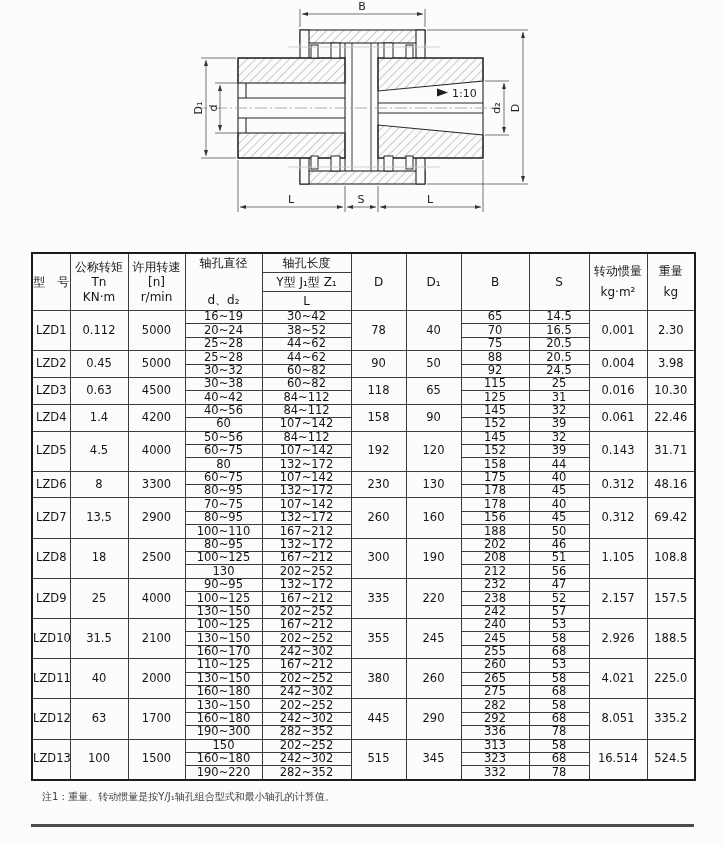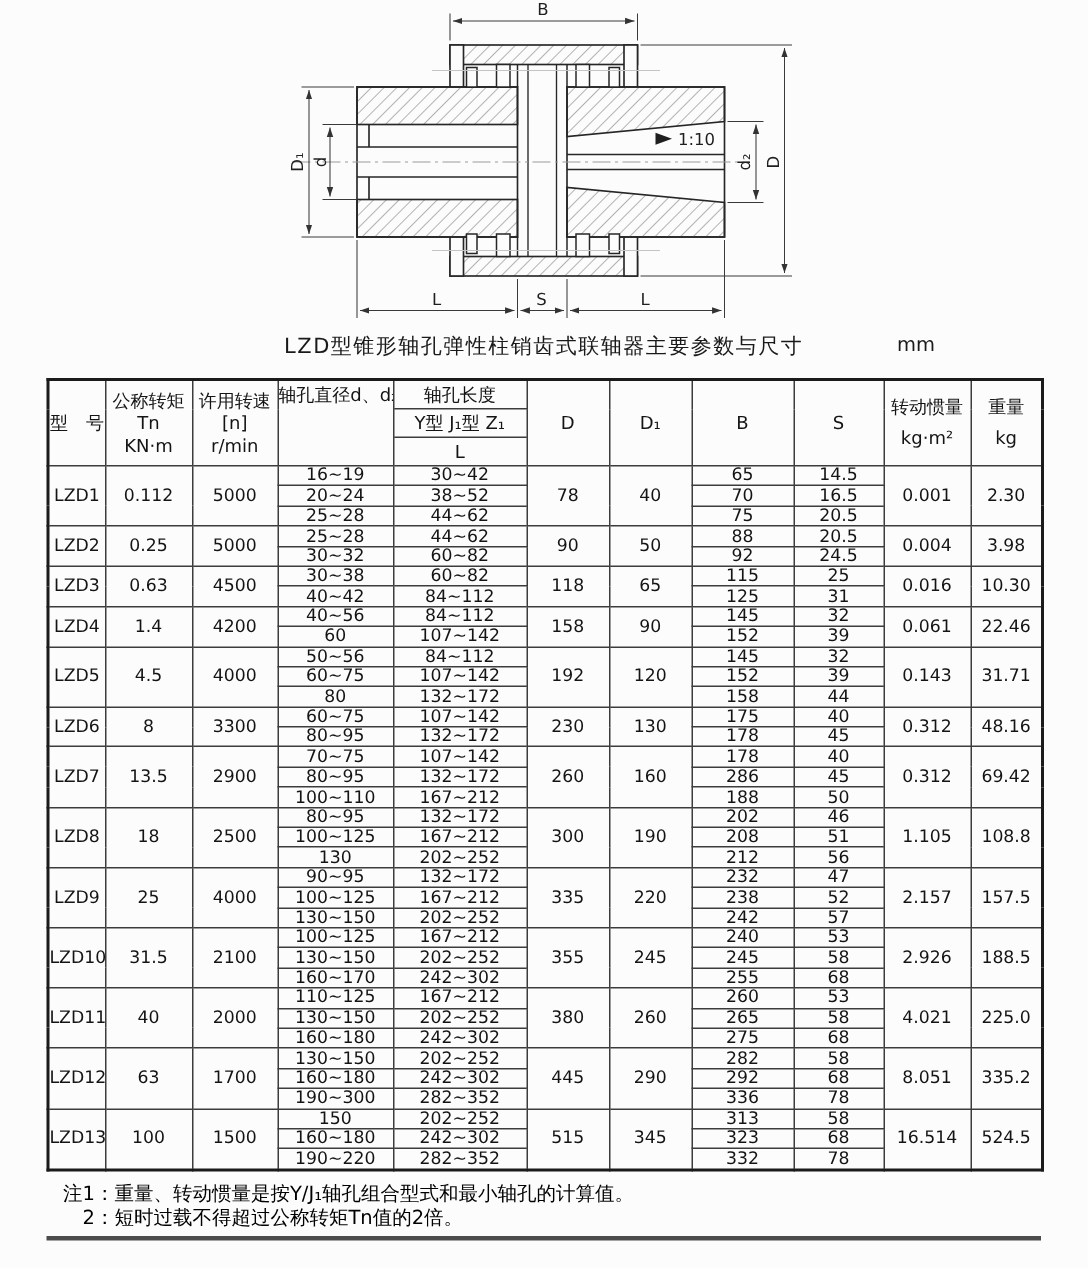--- a/index.html
+++ b/index.html
@@ -28,26 +28,26 @@
     border:1px solid #3c3c3c;
     text-align:center; vertical-align:middle;
     padding:0; font-weight:normal;
     font-size:11.5px; color:#141414;
     overflow:hidden; white-space:nowrap;
   }
   table.spec thead th { font-size:12px; line-height:1.25; height:18px; }
   table.spec tbody td { height:12.4px; line-height:1.02; }
   th.two-line-split { vertical-align:middle; }
   th.two-line-split .split {
-    display:flex; flex-direction:row; 
+    display:flex; flex-direction:column; justify-content:space-between;
     height:52px; padding:2px 0;
   }
 
   
-  .notes { position:absolute; left:42px; top:789px; font-size:13px; line-height:16px; color:#000000; }
+  .notes { position:absolute; left:42px; top:789px; font-size:10px; line-height:16px; color:#404040; }
   .notes .note2 { padding-left:13px; }
   .bottom-rule { position:absolute; left:31px; top:824px; width:663px; height:3px; background:#4c4c4c; }
 </style>
 </head>
 <body>
 
 <div class="page">
 
   <div class="drawing">
     <svg viewBox="0 0 725 222" width="725" height="222">
@@ -157,24 +157,20 @@
         <text x="500" y="108" text-anchor="middle" transform="rotate(-90 500 108)">d₂</text>
         <text x="202" y="108" text-anchor="middle" transform="rotate(-90 202 108)">D₁</text>
         <text x="217" y="108" text-anchor="middle" transform="rotate(-90 217 108)">d</text>
         <text x="291" y="203" text-anchor="middle">L</text>
         <text x="361" y="203" text-anchor="middle">S</text>
         <text x="430" y="203" text-anchor="middle">L</text>
       </g>
     </svg>
   </div>
 
-  <div class="title-row">
-    <div class="doc-title">LZD型锥形轴孔弹性柱销齿式联轴器主要参数与尺寸</div>
-    <div class="doc-unit">mm</div>
-  </div>
 
   <table class="spec">
     <colgroup>
       <col style="width:38px">
         <col style="width:58px">
         <col style="width:57px">
       <col style="width:77px">
         <col style="width:89px">
         <col style="width:55px">
       <col style="width:55px">
@@ -246,21 +242,21 @@
           <td>16.5</td>
         </tr>
         <tr>
           <td>25~28</td>
           <td>44~62</td>
           <td>75</td>
           <td>20.5</td>
         </tr>
         <tr>
           <td rowspan="2">LZD2</td>
-          <td rowspan="2">0.25</td>
+          <td rowspan="2">0.45</td>
           <td rowspan="2">5000</td>
           <td>25~28</td>
           <td>44~62</td>
           <td rowspan="2">90</td>
           <td rowspan="2">50</td>
           <td>88</td>
           <td>20.5</td>
           <td rowspan="2">0.004</td>
           <td rowspan="2">3.98</td>
         </tr>
@@ -361,21 +357,21 @@
           <td rowspan="3">260</td>
           <td rowspan="3">160</td>
           <td>178</td>
           <td>40</td>
           <td rowspan="3">0.312</td>
           <td rowspan="3">69.42</td>
         </tr>
         <tr>
           <td>80~95</td>
           <td>132~172</td>
-          <td>286</td>
+          <td>156</td>
           <td>45</td>
         </tr>
         <tr>
           <td>100~110</td>
           <td>167~212</td>
           <td>188</td>
           <td>50</td>
         </tr>
         <tr>
           <td rowspan="3">LZD8</td>
@@ -525,17 +521,16 @@
           <td>190~220</td>
           <td>282~352</td>
           <td>332</td>
           <td>78</td>
         </tr>
       </tbody>
   </table>
 
   <div class="notes">
     <div>注1：重量、转动惯量是按Y/J₁轴孔组合型式和最小轴孔的计算值。</div>
-    <div class="note2">2：短时过载不得超过公称转矩Tn值的2倍。</div>
   </div>
   <div class="bottom-rule"></div>
 
 </div>
 
 </body></html>

